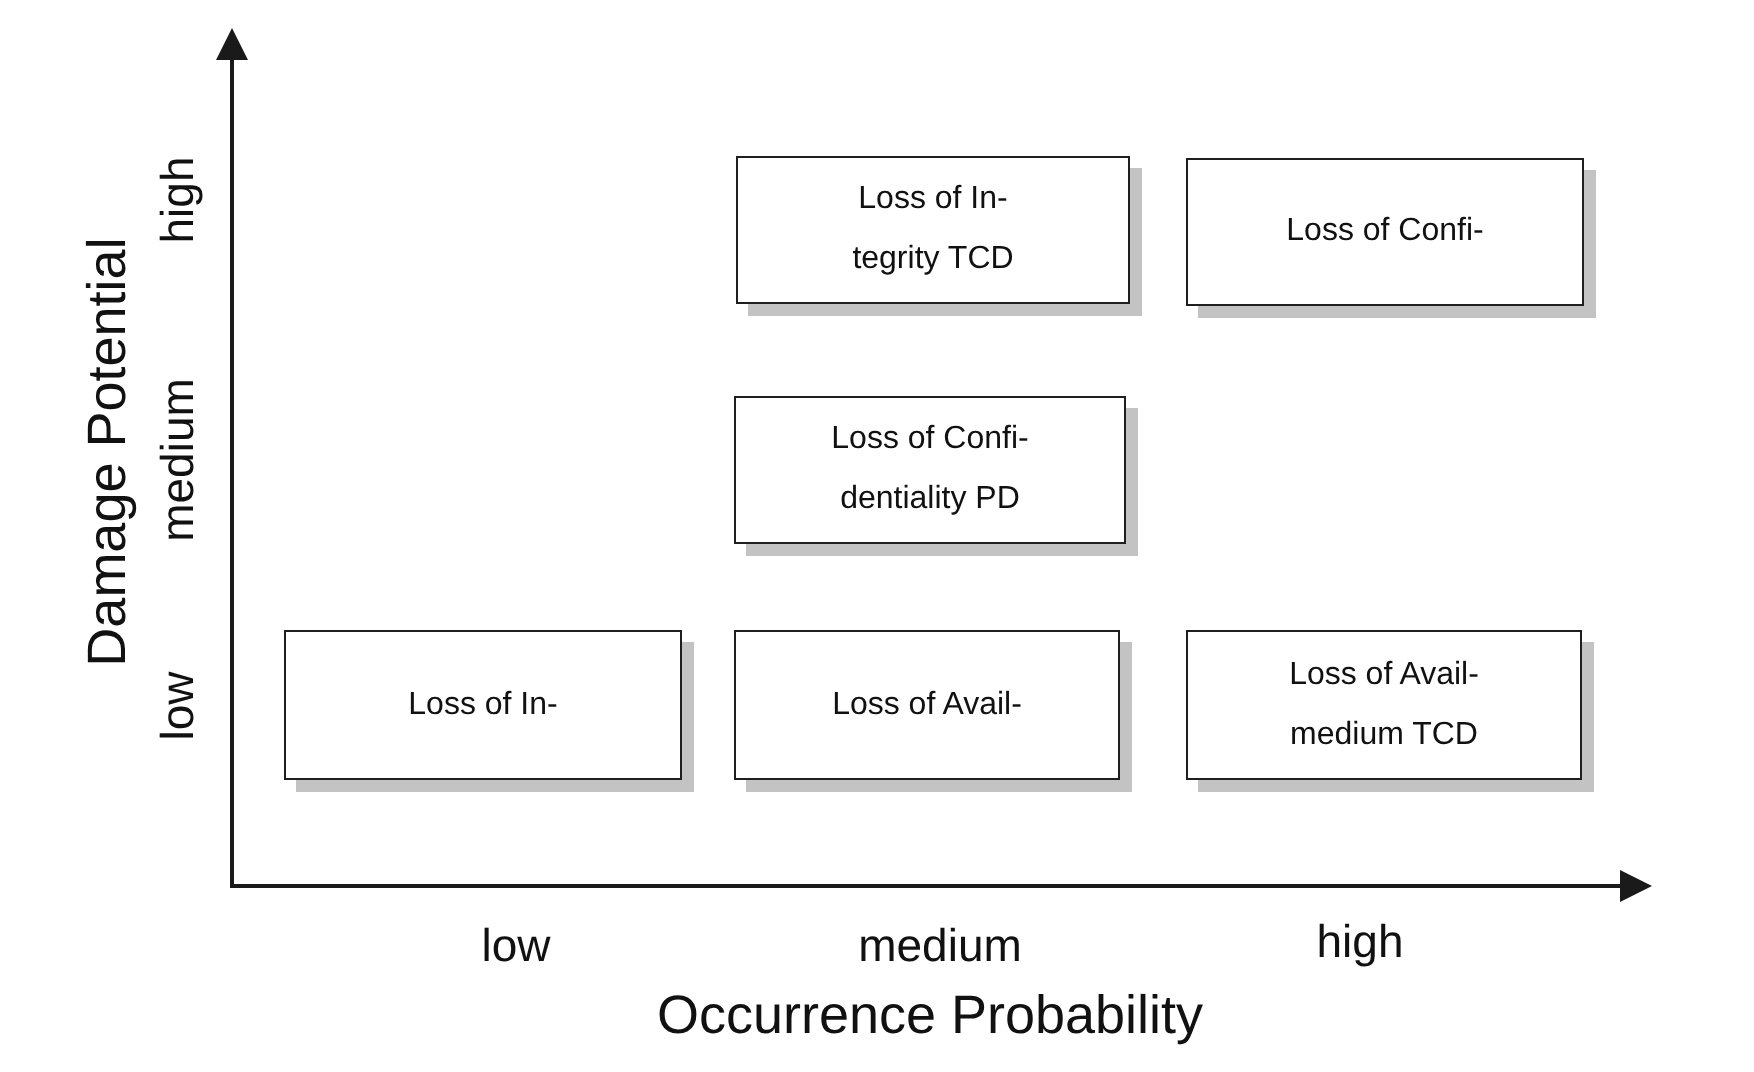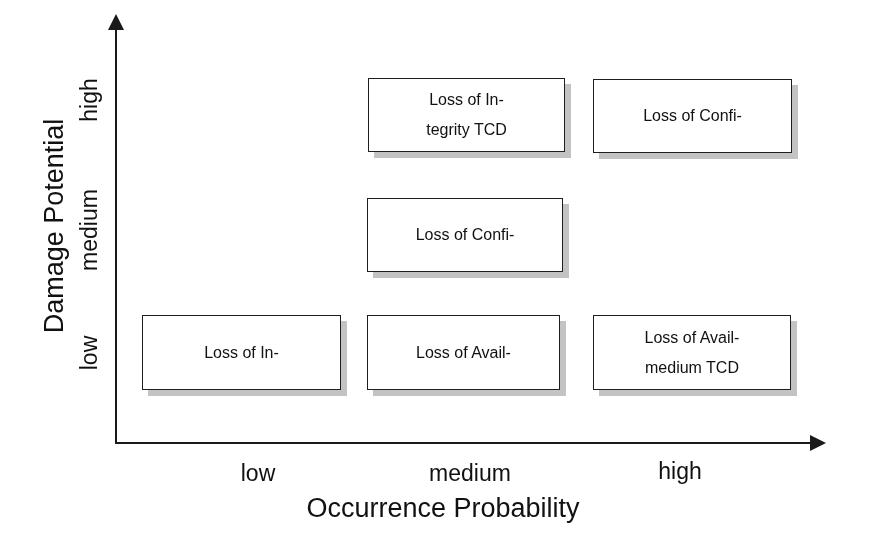--- a/index.html
+++ b/index.html
@@ -41,21 +41,21 @@
   
   .vcenter {
     position: absolute;
     transform: translate(-50%, -50%) rotate(-90deg);
     white-space: nowrap;
   }
 
   .axis-title { font-size: 27px; }
   .tick-label { font-size: 23px; }
 
-  .x-label   { left: 443px; top: 508px; }
+  .x-label   { left: 465px; top: 508px; }
   .y-label   { left: 54px;  top: 226px; }
 
   .xtick-low    { left: 258px; top: 473px; }
   .xtick-medium { left: 470px; top: 473px; }
   .xtick-high   { left: 680px; top: 471px; }
 
   .ytick-high   { left: 89px; top: 100px; }
   .ytick-medium { left: 89px; top: 230px; }
   .ytick-low    { left: 89px; top: 353px; }
 
@@ -106,20 +106,21 @@
     <span>Loss of In-</span>
     <span>tegrity TCD</span>
   </div>
 
   <div class="node node-confidentiality-tcd">
     <span>Loss of Confi-</span>
   </div>
 
   <div class="node node-confidentiality-pd">
     <span>Loss of Confi-</span>
+    <span>dentiality PD</span>
   </div>
 
   <div class="node node-integrity-pd">
     <span>Loss of In-</span>
   </div>
 
   <div class="node node-availability-pd">
     <span>Loss of Avail-</span>
   </div>
 

